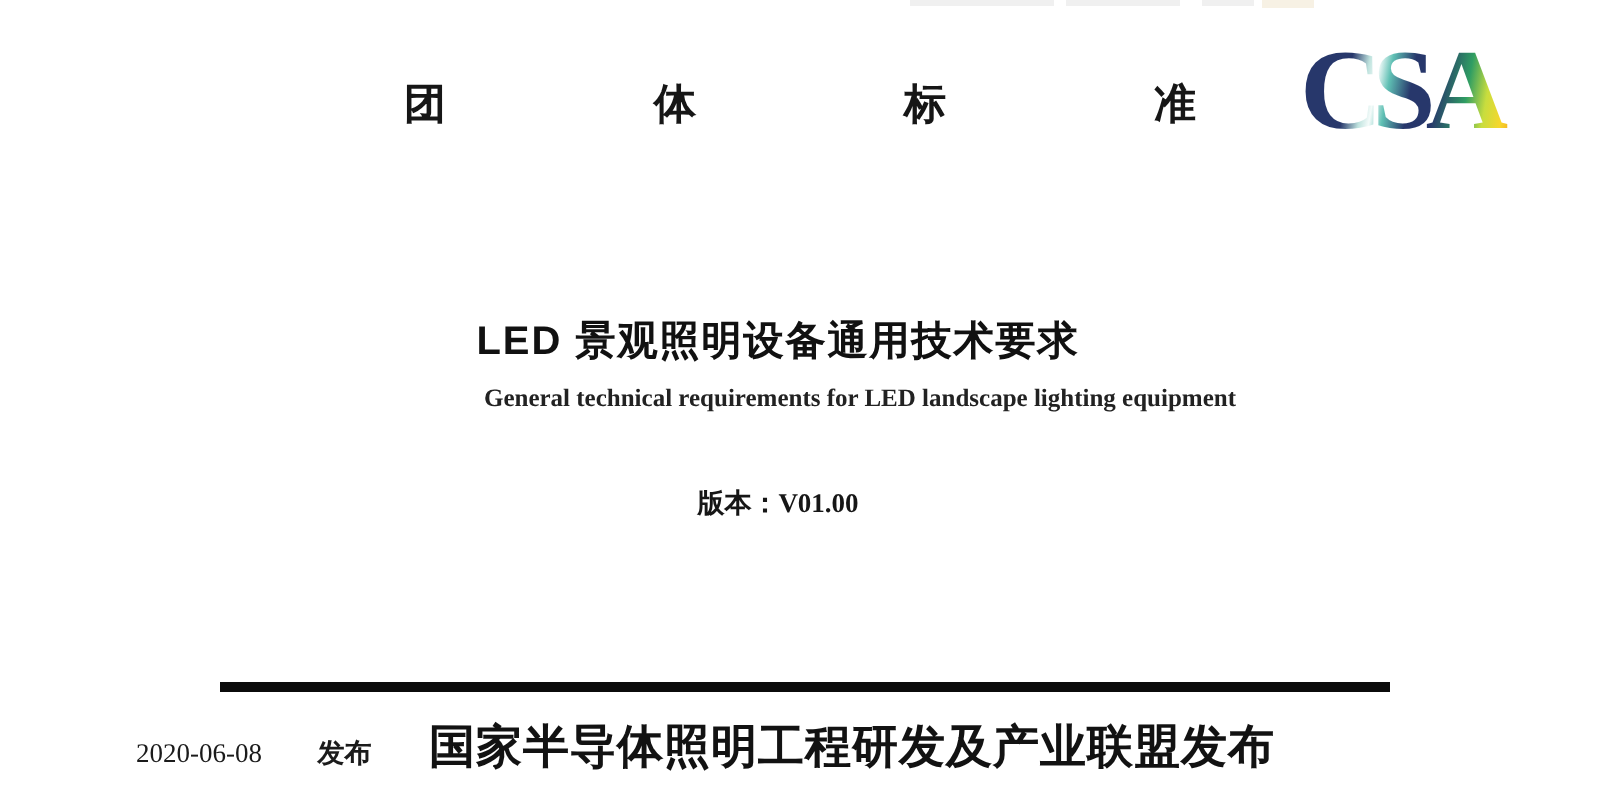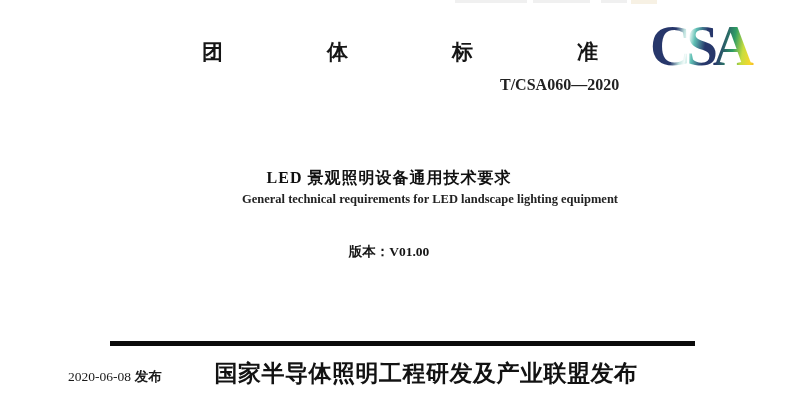--- a/index.html
+++ b/index.html
@@ -40,40 +40,40 @@
 
   .std-number{
     position:absolute;left:500px;top:76px;
     font-family:"Liberation Serif",serif;
     font-size:16px;font-weight:600;color:#222;
   }
 
   .centered{position:absolute;left:0;width:778px;text-align:center;}
 
   .title-zh{
-    top:168px;font-size:16px;font-weight:700;
-    letter-spacing:1px;color:#111;font-family:Liberation Serif, serif;
+    top:157px;font-size:20px;font-weight:700;
+    letter-spacing:1px;color:#111;
   }
   .title-en{
     top:192px;font-family:"Liberation Serif",serif;
     font-size:12.5px;font-weight:700;color:#222;margin-left:41px;
   }
   .version-line{top:243px;font-size:13.5px;color:#161616;}
   .version-line .v-label{font-weight:700;}
   .version-line .v-value{font-family:"Liberation Serif",serif;font-weight:700;}
 
   .rule{
     position:absolute;left:110px;top:341px;width:585px;height:5px;
     background:#0b0b0b;
   }
 
   .footer-left{position:absolute;left:68px;top:368px;font-size:13.5px;}
   .footer-right{position:absolute;left:630px;top:368px;font-size:13.5px;}
   .date{font-family:"Liberation Serif",serif;font-weight:500;}
-  .date-label{font-weight:700;}
+  .date-label{font-weight:700;margin-left:24px;}
   .publisher{
     top:358px;font-size:23px;font-weight:700;
     letter-spacing:0.5px;color:#121212;margin-left:37px;
   }
 </style>
 </head>
 <body>
 
 <div class="page">
 
@@ -84,21 +84,20 @@
 
   <div class="std-type">
     <span>团</span>
     <span>体</span>
     <span>标</span>
     <span>准</span>
   </div>
 
   <div class="logo">CSA</div>
 
-  <div class="std-number">T/CSA060—2020</div>
 
   <div class="centered title-zh">LED 景观照明设备通用技术要求</div>
 
   <div class="centered title-en">General technical requirements for LED landscape lighting equipment</div>
 
   <div class="centered version-line">
     <span class="v-label">版本：</span><span class="v-value">V01.00</span>
   </div>
 
   <div class="rule"></div>

